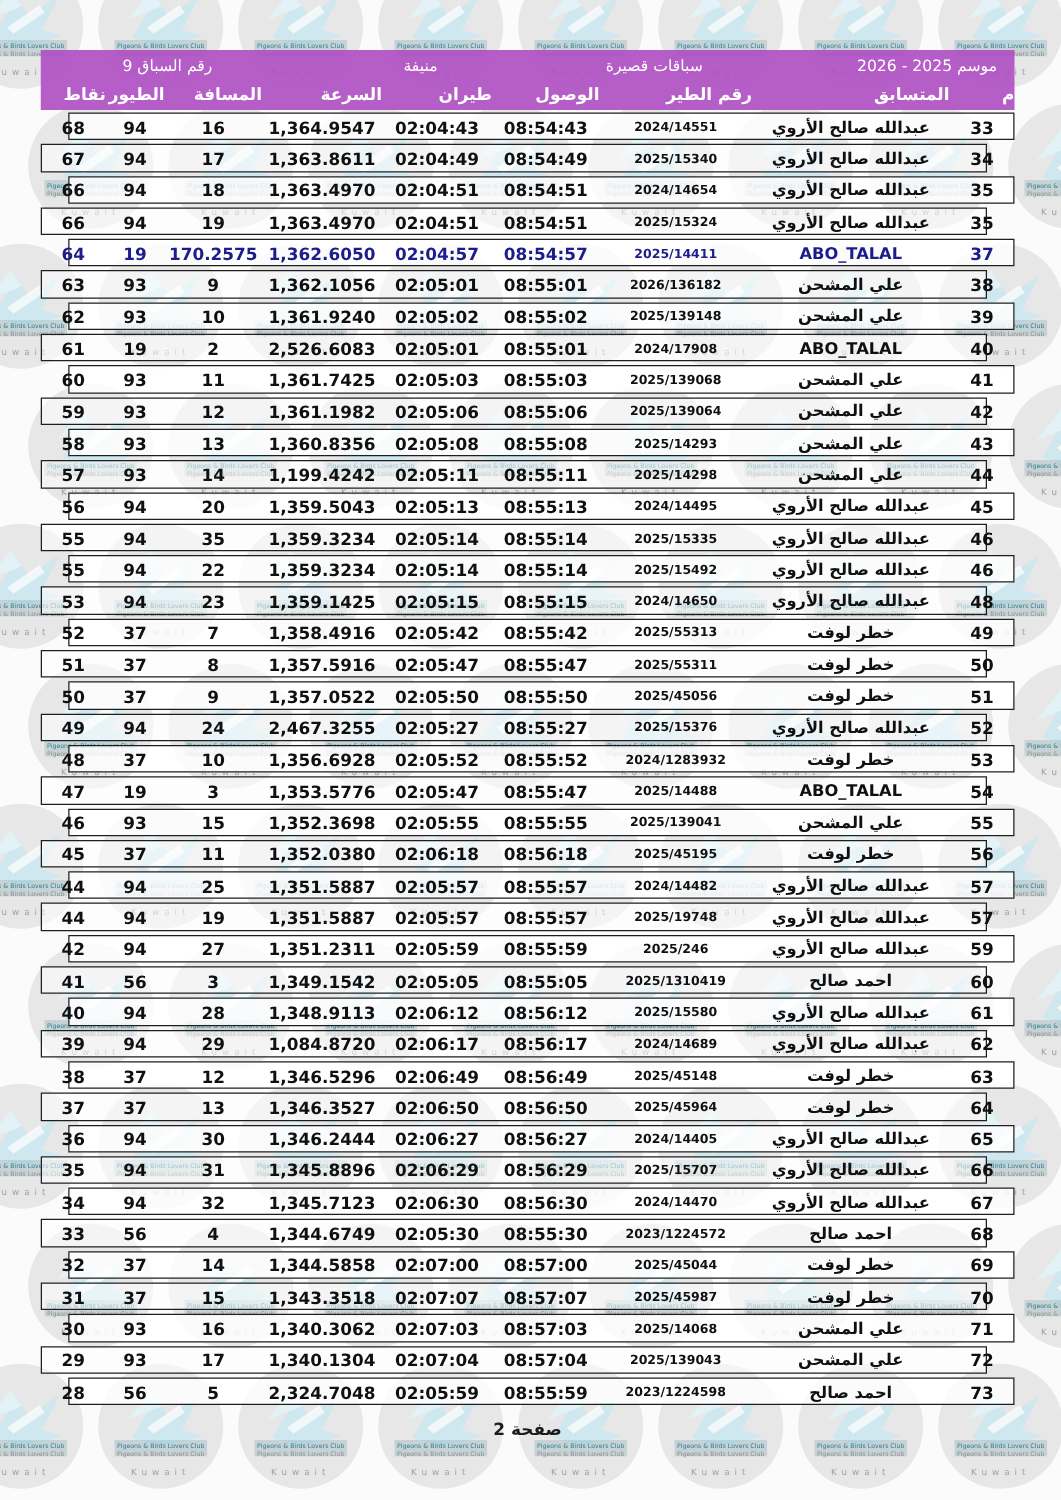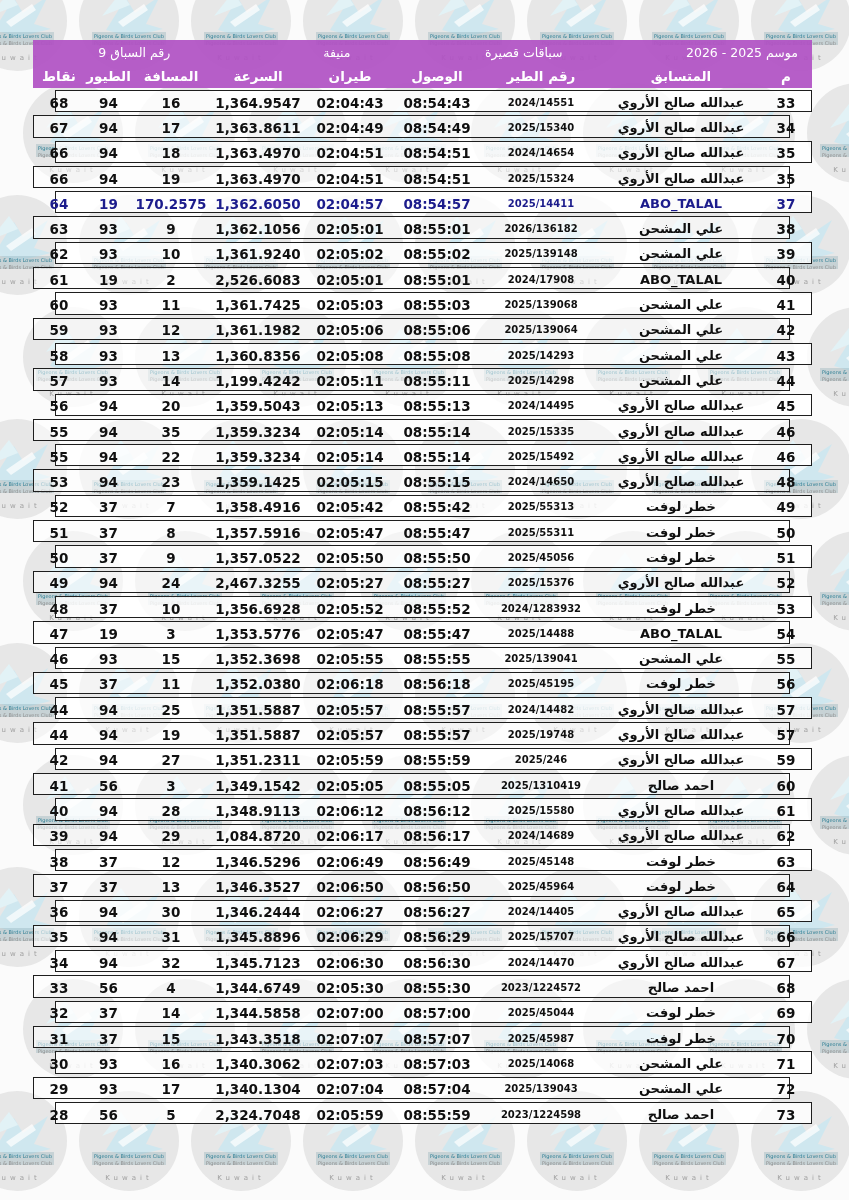--- a/index.html
+++ b/index.html
@@ -14,21 +14,21 @@
   .wm-circle{position:absolute;width:102px;height:102px;}
   
   .content{position:absolute;left:33px;top:40px;width:779px;z-index:1;}
   
   .band{width:100%;background:rgba(176,82,196,0.93);color:#fff;margin-bottom:2px;}
   .band-row1{display:grid;grid-template-columns:26% 22% 26% 26%;direction:rtl;height:24px;align-items:center;font-size:12.5px;}
   .band-row1 .season-cell{text-align:start;padding-inline-start:14px;}
   .band-row1 .c{text-align:center;}
   .band-row2{display:grid;height:24px;align-items:center;direction:rtl;font-size:13.5px;font-weight:700;
     grid-template-columns:52px 158px 122px 86px 88px 96px 78px 47px 1fr;}
-  .band-row2 span{text-align:center;white-space:nowrap;}
+  .band-row2 span{white-space:nowrap;}
   
   #rows{display:block;}
   .row{position:relative;height:25.3px;direction:rtl;display:grid;align-items:center;
        grid-template-columns:52px 158px 122px 86px 88px 96px 78px 47px 1fr;}
   .rowbox{position:absolute;top:0;bottom:3px;border:1.4px solid #1e1e1e;z-index:0;}
   .row.odd  .rowbox{left:22px;right:0;background:rgba(255,255,255,0.82);}
   .row.even .rowbox{left:0;right:22px;background:rgba(255,255,255,0.55);}
   .cell{position:relative;z-index:1;text-align:center;font-weight:700;font-size:13.5px;color:#101010;
         white-space:nowrap;line-height:22px;}
   .cell.c-competitor{font-size:13px;}
@@ -1433,13 +1433,14 @@
     <span class="cell c-birdno">2023/1224598</span>
     <span class="cell c-arrival">08:55:59</span>
     <span class="cell c-flight">02:05:59</span>
     <span class="cell c-speed">2,324.7048</span>
     <span class="cell c-distance">5</span>
     <span class="cell c-birds">56</span>
     <span class="cell c-points">28</span>
   </div>
     </div>
 
+  <div class="footer">صفحة 2</div>
 </div>
 
 </body></html>

